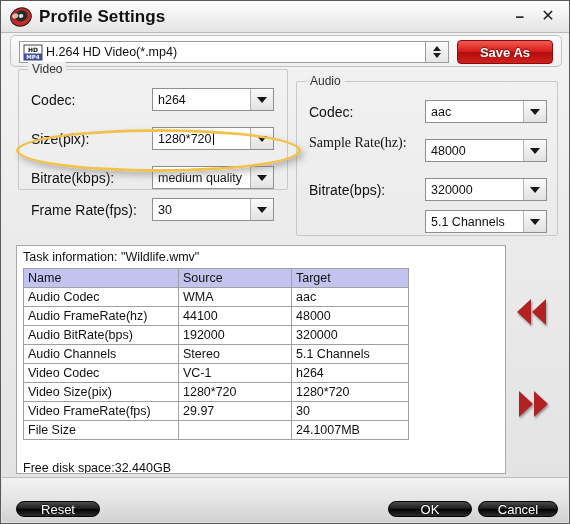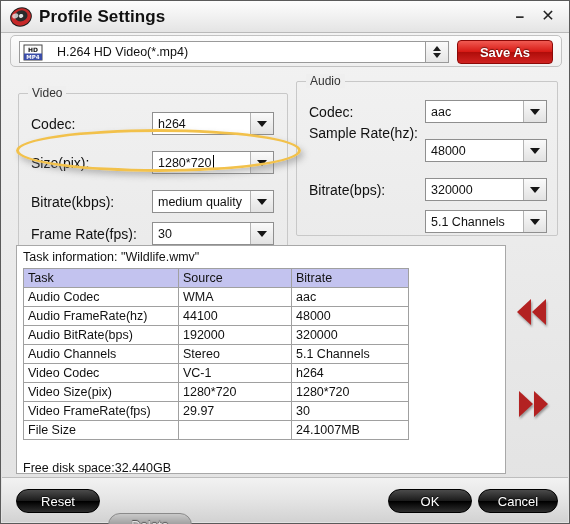--- a/index.html
+++ b/index.html
@@ -47,21 +47,21 @@
   }
   .format-combo{
     position:absolute;left:8px;top:5px;width:430px;height:22px;
     background:#fff;border:1px solid #9a9a9a;
     box-sizing:border-box;display:flex;align-items:center;
   }
   .fmt-icon{
     width:20px;height:17px;margin-left:3px;flex:none;position:relative;
   }
   .fmt-label{
-    margin-left:14px;font-size:12.5px;color:#111;white-space:nowrap;
+    margin-left:3px;font-size:12.5px;color:#111;white-space:nowrap;
   }
   .spinner{
     position:absolute;right:0;top:0;width:22px;height:20px;
     background:linear-gradient(180deg,#fbfbfb,#e6e6e6);
     border-left:1px solid #9a9a9a;
     display:flex;flex-direction:column;align-items:center;justify-content:center;
     gap:2px;cursor:pointer;
   }
   .tri-up{width:0;height:0;border-left:4px solid transparent;border-right:4px solid transparent;border-bottom:5px solid #1c1c1c;}
   .tri-dn{width:0;height:0;border-left:4px solid transparent;border-right:4px solid transparent;border-top:5px solid #1c1c1c;}
@@ -75,21 +75,21 @@
     text-shadow:0 -1px 1px rgba(0,0,0,.5);
     cursor:pointer;box-sizing:border-box;
   }
 
   
   .group{
     position:absolute;
     border:1px solid #c8c8c8;border-radius:2px;
     background:transparent;box-sizing:border-box;
   }
-  .group-video{left:17px;top:92px;width:270px;height:155px;}
+  .group-video{left:17px;top:68px;width:270px;height:121px;}
   .group-audio{left:295px;top:80px;width:262px;height:155px;}
   .group-title{
     position:absolute;top:-8px;left:9px;padding:0 4px;
     background:#efefef;font-size:12px;color:#333;
   }
   .field{position:absolute;left:12px;font-size:14px;color:#111;white-space:nowrap;}
   .combo{
     position:absolute;height:23px;
     border:1px solid #8f8f8f;background:#fff;
     box-sizing:border-box;display:flex;align-items:center;
@@ -163,21 +163,21 @@
   .tri-l{width:0;height:0;border-top:13px solid transparent;border-bottom:13px solid transparent;border-right:14px solid #b32222;}
   .tri-r{width:0;height:0;border-top:13px solid transparent;border-bottom:13px solid transparent;border-left:14px solid #b32222;}
 
   
   .bottombar{
     position:absolute;left:1px;right:1px;bottom:1px;height:44px;
     background:linear-gradient(180deg,#f2f2f2 0%,#e6e6e6 45%,#d2d2d2 100%);
     border-top:1px solid #bdbdbd;
   }
   .btn{
-    position:absolute;top:11px;height:24px;border-radius:12px;
+    position:absolute;top:23px;height:16px;border-radius:12px;
     display:flex;align-items:center;justify-content:center;
     font-size:13px;color:#fff;cursor:pointer;box-sizing:border-box;
     background:linear-gradient(180deg,#4b4b4b 0%,#1a1a1a 50%,#000 52%,#2e2e2e 100%);
     border:1px solid #000;
     text-shadow:0 -1px 1px rgba(0,0,0,.6);
   }
   .btn.disabled{
     background:linear-gradient(180deg,#c9c9c9 0%,#9d9d9d 50%,#8e8e8e 52%,#b5b5b5 100%);
     border:1px solid #8a8a8a;color:#e3e3e3;cursor:default;margin-top:24px;
   }
@@ -265,21 +265,21 @@
     <div class="group-title">Audio</div>
 
     <div class="field" style="top:22px;">Codec:</div>
     <div class="combo" style="left:128px;top:18px;width:122px;">
       <span class="val">aac</span>
       <span class="arrowbox">
           <i></i>
         </span>
     </div>
 
-    <div class="field" style="top:43px;">Sample Rate(hz):</div>
+    <div class="field" style="top:53px;font-family:Liberation Serif, serif;">Sample Rate(hz):</div>
     <div class="combo" style="left:128px;top:57px;width:122px;">
       <span class="val">48000</span>
       <span class="arrowbox">
           <i></i>
         </span>
     </div>
 
     <div class="field" style="top:100px;">Bitrate(bps):</div>
     <div class="combo" style="left:128px;top:96px;width:122px;">
       <span class="val">320000</span>
@@ -302,23 +302,23 @@
   <div class="task-panel">
     <div class="task-caption">Task information: "Wildlife.wmv"</div>
     <table class="info">
       <colgroup>
           <col class="c-name">
           <col class="c-src">
           <col class="c-tgt">
         </colgroup>
       <thead>
         <tr>
-          <th>Task</th>
+          <th>Name</th>
           <th>Source</th>
-          <th>Bitrate</th>
+          <th>Target</th>
         </tr>
       </thead>
       <tbody>
         <tr>
             <td>Audio Codec</td>
             <td>WMA</td>
             <td>aac</td>
           </tr>
         <tr>
             <td>Audio FrameRate(hz)</td>

